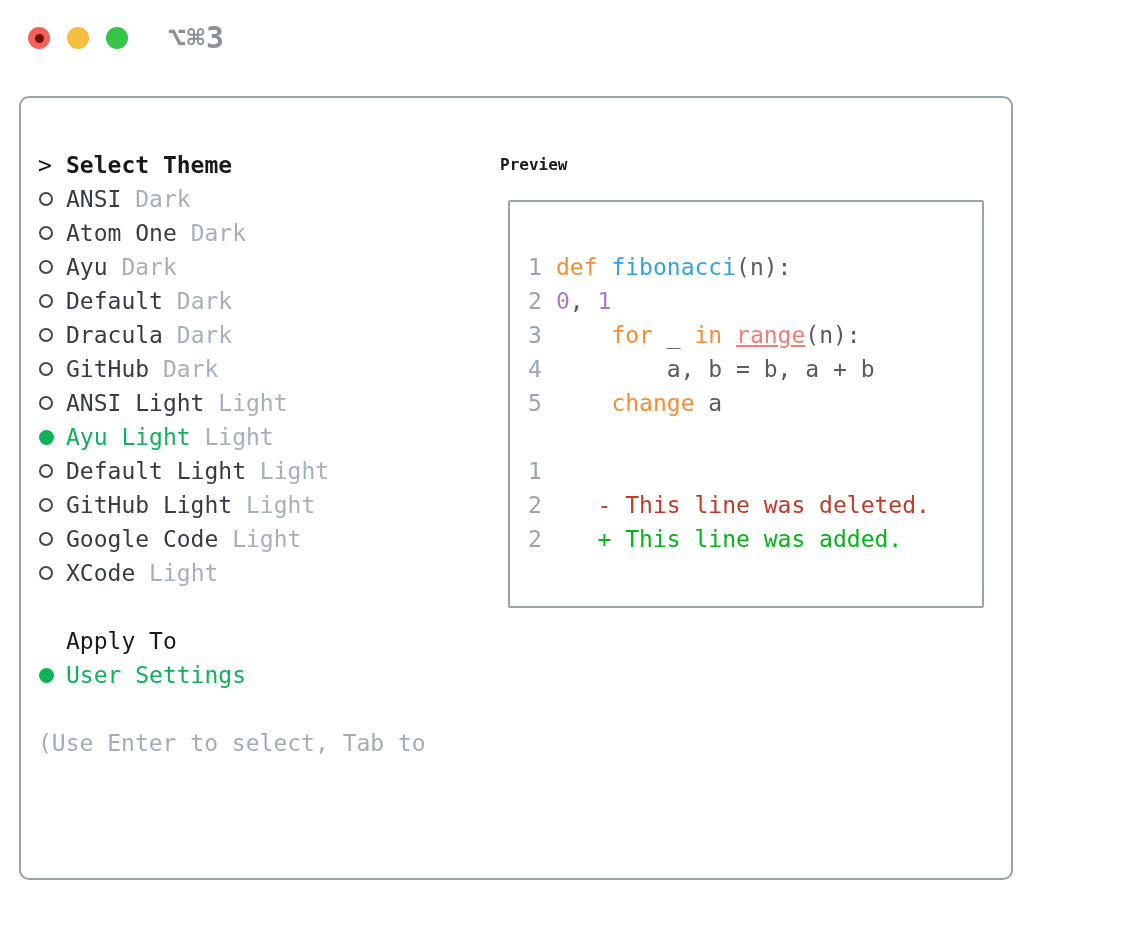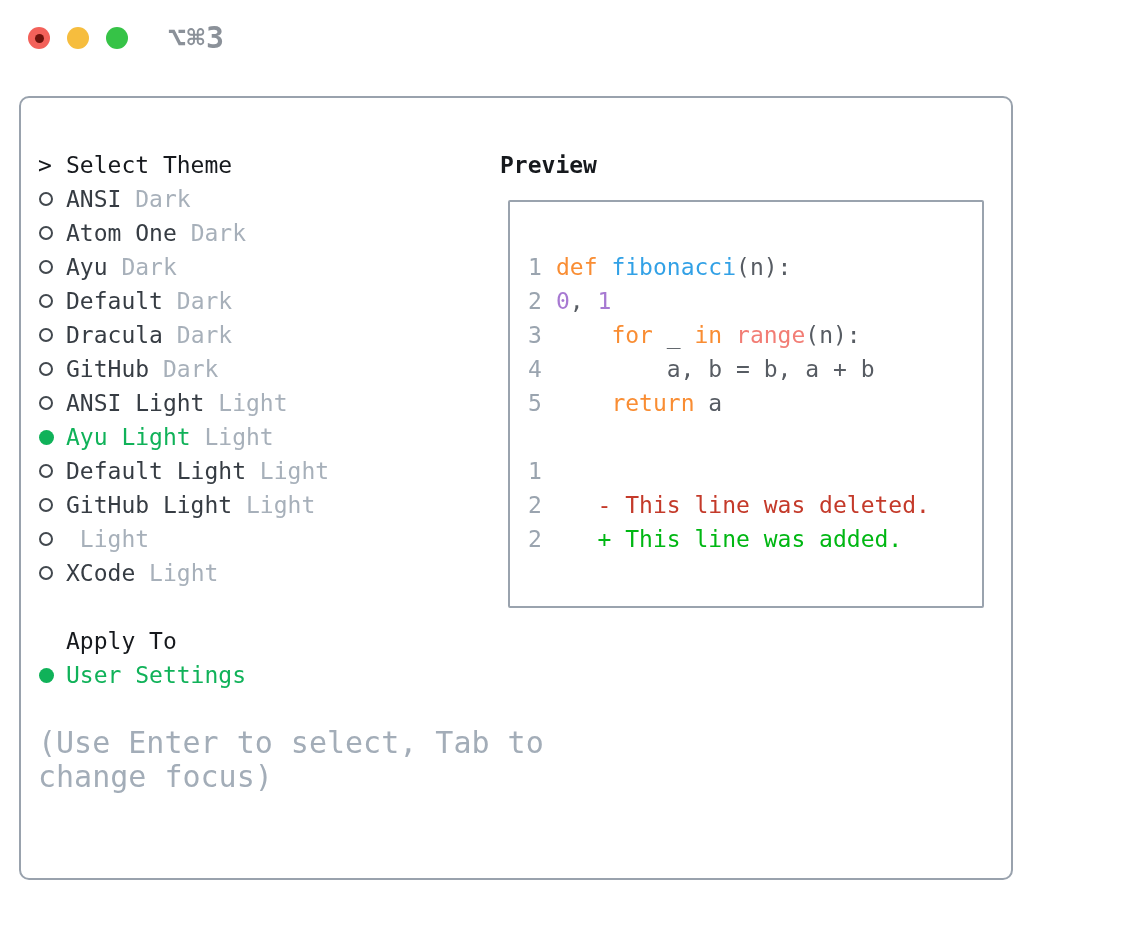--- a/index.html
+++ b/index.html
@@ -36,49 +36,49 @@
   
   .left-col { position: absolute; left: 38px; top: 148px; width: 450px; }
   .row {
     display: flex; align-items: center; height: 34px;
     font-size: 23px; line-height: 34px; white-space: pre; cursor: default;
   }
   .row .slot {
     width: 28px; flex: 0 0 28px; display: flex; align-items: center;
   }
   .prompt-char { font-size: 23px; color: var(--heading); font-weight: 400; }
-  .heading-text { font-weight: 400; color: var(--heading); }
+  .heading-text { font-weight: 700; color: var(--heading); }
   .radio {
     width: 14px; height: 14px; border-radius: 50%;
     border: 2px solid var(--radio_outline); background: transparent; margin-left: 1px;
   }
   .radio.sel { border: none; background: var(--selected_green); width: 15px; height: 15px; }
   .t-name { color: var(--item_name); }
   .t-name.sel { color: var(--selected_green); }
   .t-variant { color: var(--variant); }
   .spacer34 { height: 34px; }
   .apply-label { color: var(--heading); }
-  .hint-line { font-size: 30px; line-height: 34px; height: 34px; color: var(--hint); white-space: pre; }
+  .hint-line { font-size: 23px; line-height: 34px; height: 34px; color: var(--hint); white-space: pre; }
   
   .preview-label {
     position: absolute; left: 500px; top: 148px; height: 34px;
-    font-size: 23px; line-height: 34px; font-weight: 700; color: var(--heading);
+    font-size: 16px; line-height: 34px; font-weight: 700; color: var(--heading);
   }
   .preview-box {
     position: absolute; left: 508px; top: 200px; width: 476px; height: 408px;
     border: 2px solid var(--box_border); border-radius: 2px; background: #fff;
     padding: 48px 0 0 18px; overflow: hidden;
   }
   .cline { display: flex; height: 34px; font-size: 23px; line-height: 34px; white-space: pre; }
   .cline .ln { width: 28px; flex: 0 0 28px; color: var(--line_number); }
   .seg-fg   { color: var(--code_fg); }
   .seg-kw   { color: var(--keyword); }
   .seg-fn   { color: var(--function); }
   .seg-num  { color: var(--number); }
-  .seg-call { color: var(--call); }
+  .seg-call { color: var(--call); text-decoration: underline; }
   .diff-context { color: var(--context); }
   .diff-deleted { color: var(--deleted); text-align: center; }
   .diff-added   { color: var(--added); }
 </style>
 </head>
 <body>
 
 <div class="window">
 
   <div class="titlebar">
@@ -101,49 +101,48 @@
         <div class="row"><span class="slot"><span class="radio"></span></span><span class="t-name">ANSI</span><span class="t-variant">&nbsp;Dark</span></div>
         <div class="row"><span class="slot"><span class="radio"></span></span><span class="t-name">Atom One</span><span class="t-variant">&nbsp;Dark</span></div>
         <div class="row"><span class="slot"><span class="radio"></span></span><span class="t-name">Ayu</span><span class="t-variant">&nbsp;Dark</span></div>
         <div class="row"><span class="slot"><span class="radio"></span></span><span class="t-name">Default</span><span class="t-variant">&nbsp;Dark</span></div>
         <div class="row"><span class="slot"><span class="radio"></span></span><span class="t-name">Dracula</span><span class="t-variant">&nbsp;Dark</span></div>
         <div class="row"><span class="slot"><span class="radio"></span></span><span class="t-name">GitHub</span><span class="t-variant">&nbsp;Dark</span></div>
         <div class="row"><span class="slot"><span class="radio"></span></span><span class="t-name">ANSI Light</span><span class="t-variant">&nbsp;Light</span></div>
         <div class="row"><span class="slot"><span class="radio sel"></span></span><span class="t-name sel">Ayu Light</span><span class="t-variant">&nbsp;Light</span></div>
         <div class="row"><span class="slot"><span class="radio"></span></span><span class="t-name">Default Light</span><span class="t-variant">&nbsp;Light</span></div>
         <div class="row"><span class="slot"><span class="radio"></span></span><span class="t-name">GitHub Light</span><span class="t-variant">&nbsp;Light</span></div>
-        <div class="row"><span class="slot"><span class="radio"></span></span><span class="t-variant">&nbsp;Light</span></div>
+        <div class="row"><span class="slot"><span class="radio"></span></span><span class="t-name">Google Code</span><span class="t-variant">&nbsp;Light</span></div>
         <div class="row"><span class="slot"><span class="radio"></span></span><span class="t-name">XCode</span><span class="t-variant">&nbsp;Light</span></div>
       </div>
 
     <div class="spacer34"></div>
 
     <div class="row">
       <span class="slot"></span><span class="apply-label">Apply To</span>
     </div>
 
     <div id="apply-list">
         <div class="row"><span class="slot"><span class="radio sel"></span></span><span class="t-name sel" style="color: rgb(16, 178, 89);">User Settings</span></div>
       </div>
 
     <div class="spacer34"></div>
 
     <div class="hint-line">(Use Enter to select, Tab to</div>
-    <div class="hint-line">change focus)</div>
   </div>
 
   <div class="preview-label">Preview</div>
 
   <div class="preview-box">
     <div id="code-lines">
         <div class="cline"><span class="ln">1</span><span class="seg-kw">def</span><span class="seg-fg"> </span><span class="seg-fn">fibonacci</span><span class="seg-fg">(n):</span></div>
         <div class="cline"><span class="ln">2</span><span class="seg-num">0</span><span class="seg-fg">, </span><span class="seg-num">1</span></div>
         <div class="cline"><span class="ln">3</span><span class="seg-fg">    </span><span class="seg-kw">for</span><span class="seg-fg"> _ </span><span class="seg-kw">in</span><span class="seg-fg"> </span><span class="seg-call">range</span><span class="seg-fg">(n):</span></div>
         <div class="cline"><span class="ln">4</span><span class="seg-fg">        a, b = b, a + b</span></div>
-        <div class="cline"><span class="ln">5</span><span class="seg-fg">    </span><span class="seg-kw">return</span><span class="seg-fg"> a</span></div>
+        <div class="cline"><span class="ln">5</span><span class="seg-fg">    </span><span class="seg-kw">change</span><span class="seg-fg"> a</span></div>
         <div class="spacer34"></div>
         <div class="cline"><span class="ln">1</span></div>
         <div class="cline"><span class="ln">2</span><span class="diff-deleted">   - This line was deleted.</span></div>
         <div class="cline"><span class="ln">2</span><span class="diff-added">   + This line was added.</span></div>
       </div>
   </div>
 
 </div>
 
 </body></html>

